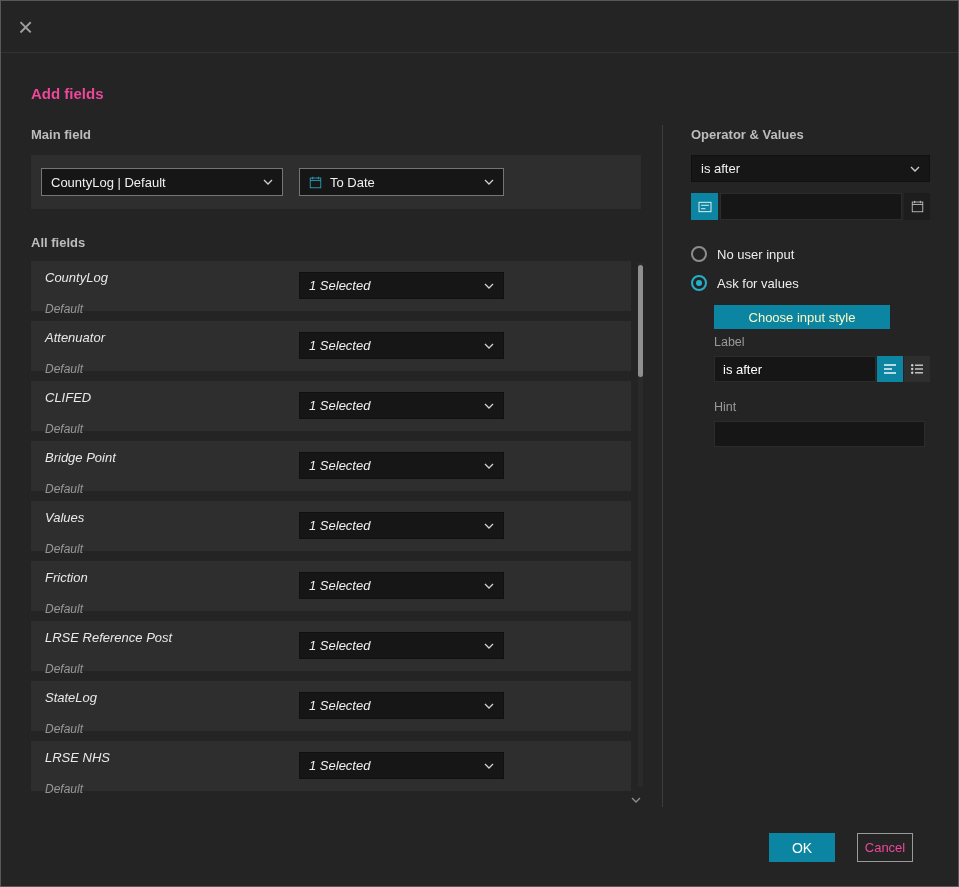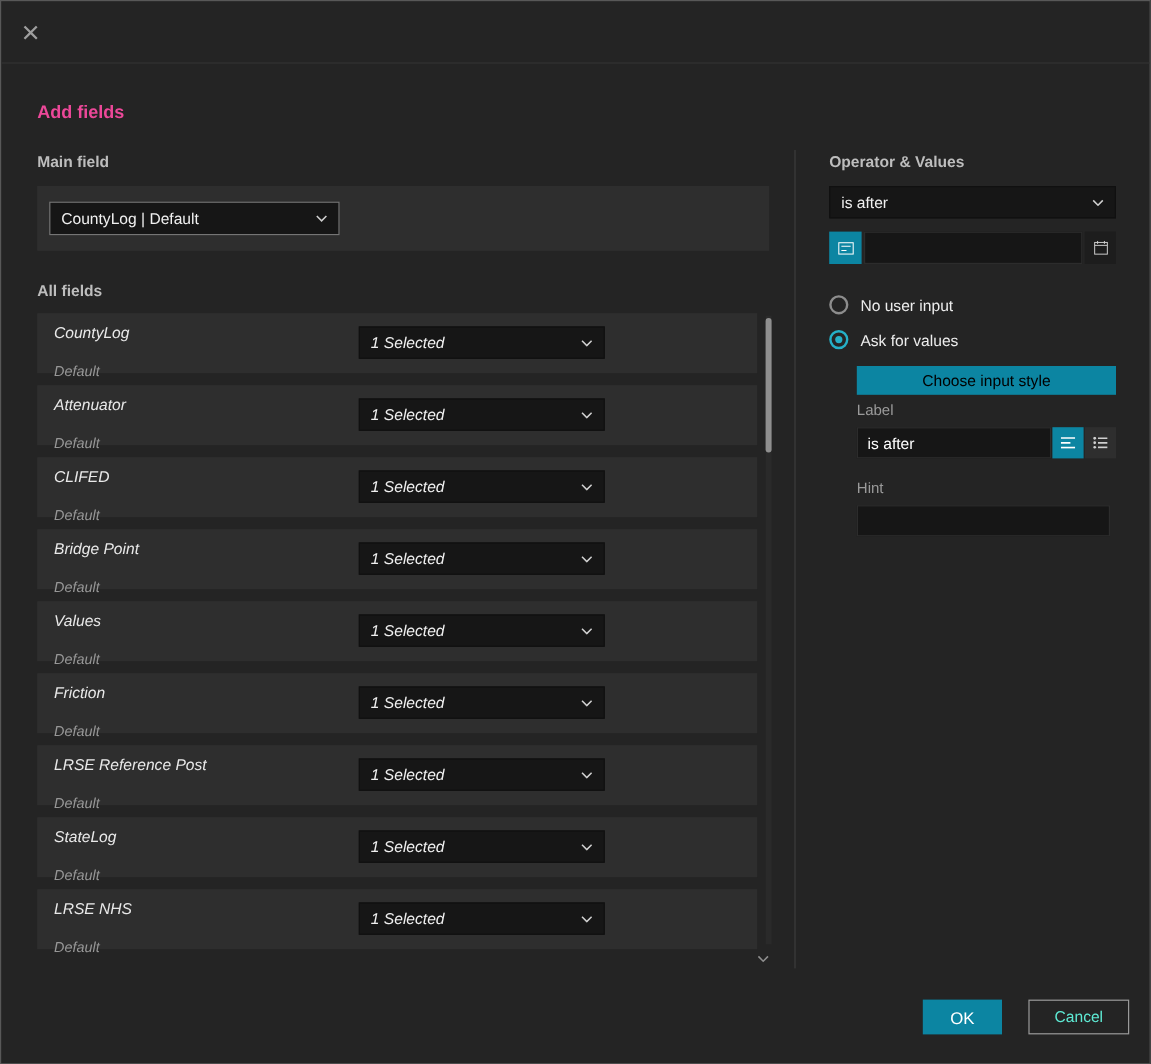--- a/index.html
+++ b/index.html
@@ -53,49 +53,65 @@
   .val-input{position:absolute;left:719px;top:192px;width:182px;height:27px;}
   .date-btn{position:absolute;left:903px;top:192px;width:26px;height:27px;background:#1d1d1d;display:flex;align-items:center;justify-content:center;cursor:pointer;}
 
   .radio-row{position:absolute;left:690px;display:flex;align-items:center;gap:10px;cursor:pointer;height:18px;}
   .r1{top:244px;} .r2{top:273px;}
   .radio{width:16px;height:16px;border-radius:50%;border:2px solid #8d8d8d;box-sizing:border-box;position:relative;flex:0 0 auto;}
   .radio.checked{border-color:var(--accent-bright);}
   .radio.checked::after{content:"";position:absolute;left:3px;top:3px;width:6px;height:6px;border-radius:50%;background:var(--accent-bright);}
   .radio-label{font-size:13px;color:#ededed;}
 
-  .choose-btn{position:absolute;left:713px;top:304px;width:216px;height:24px;background:var(--accent);color:#000000;font-size:13px;display:flex;align-items:center;justify-content:center;cursor:pointer;}
+  .choose-btn{position:absolute;left:713px;top:304px;width:176px;height:24px;background:var(--accent);color:#fef9c3;font-size:13px;display:flex;align-items:center;justify-content:center;cursor:pointer;}
   .lbl-label{left:713px;top:334px;}
   .lbl-hint{left:713px;top:399px;}
   .label-input{position:absolute;left:713px;top:355px;width:162px;height:26px;}
   .style-btn{position:absolute;top:355px;width:26px;height:26px;display:flex;align-items:center;justify-content:center;cursor:pointer;}
   .style-btn.active{left:876px;background:var(--accent);}
   .style-btn.inactive{left:903px;background:#2e2e2e;}
   .hint-input{position:absolute;left:713px;top:420px;width:211px;height:26px;}
 
   
   .ok-btn{position:absolute;left:768px;top:832px;width:66px;height:29px;background:var(--accent);color:#fff;font-size:14px;display:flex;align-items:center;justify-content:center;cursor:pointer;}
-  .cancel-btn{position:absolute;left:856px;top:832px;width:84px;height:29px;background:transparent;border:1px solid #9a9a9a;color:#5eead4;font-size:13px;display:flex;align-items:center;justify-content:center;box-sizing:border-box;cursor:pointer;}
+  .cancel-btn{position:absolute;left:856px;top:832px;width:56px;height:29px;background:transparent;border:1px solid #9a9a9a;color:#ec4899;font-size:13px;display:flex;align-items:center;justify-content:center;box-sizing:border-box;cursor:pointer;}
 </style>
 </head>
 <body>
 
 <div class="dialog">
 
   <div class="hdr">
     <div class="close-x">×</div>
   </div>
 
   <div class="h-section" style="left:30px;top:84px;">Add fields</div>
 
   <div class="h-sub" style="left:30px;top:126px;">Main field</div>
 
   <div class="panel">
     <div class="select bordered mf-select">
       <span class="txt">CountyLog | Default</span>
+      <span class="chev">
+        <svg width="10" height="6" viewBox="0 0 10 6">
+            <path d="M1 1l4 4 4-4" fill="none" stroke="#cfcfcf" stroke-width="1.3"></path>
+          </svg>
+      </span>
+    </div>
+    <div class="select bordered mf-date">
+      <span class="ico ico-accent">
+        <svg width="13" height="13" viewBox="0 0 16 16">
+            <rect x="1.5" y="2.5" width="13" height="12" fill="none" stroke="currentColor"></rect>
+            <line x1="1.5" y1="5.5" x2="14.5" y2="5.5" stroke="currentColor"></line>
+            <line x1="4.5" y1="1" x2="4.5" y2="4" stroke="currentColor"></line>
+            <line x1="11.5" y1="1" x2="11.5" y2="4" stroke="currentColor"></line>
+          </svg>
+      </span>
+      <span class="txt">To Date</span>
       <span class="chev">
         <svg width="10" height="6" viewBox="0 0 10 6">
             <path d="M1 1l4 4 4-4" fill="none" stroke="#cfcfcf" stroke-width="1.3"></path>
           </svg>
       </span>
     </div>
   </div>
 
   <div class="h-sub" style="left:30px;top:234px;">All fields</div>
 

